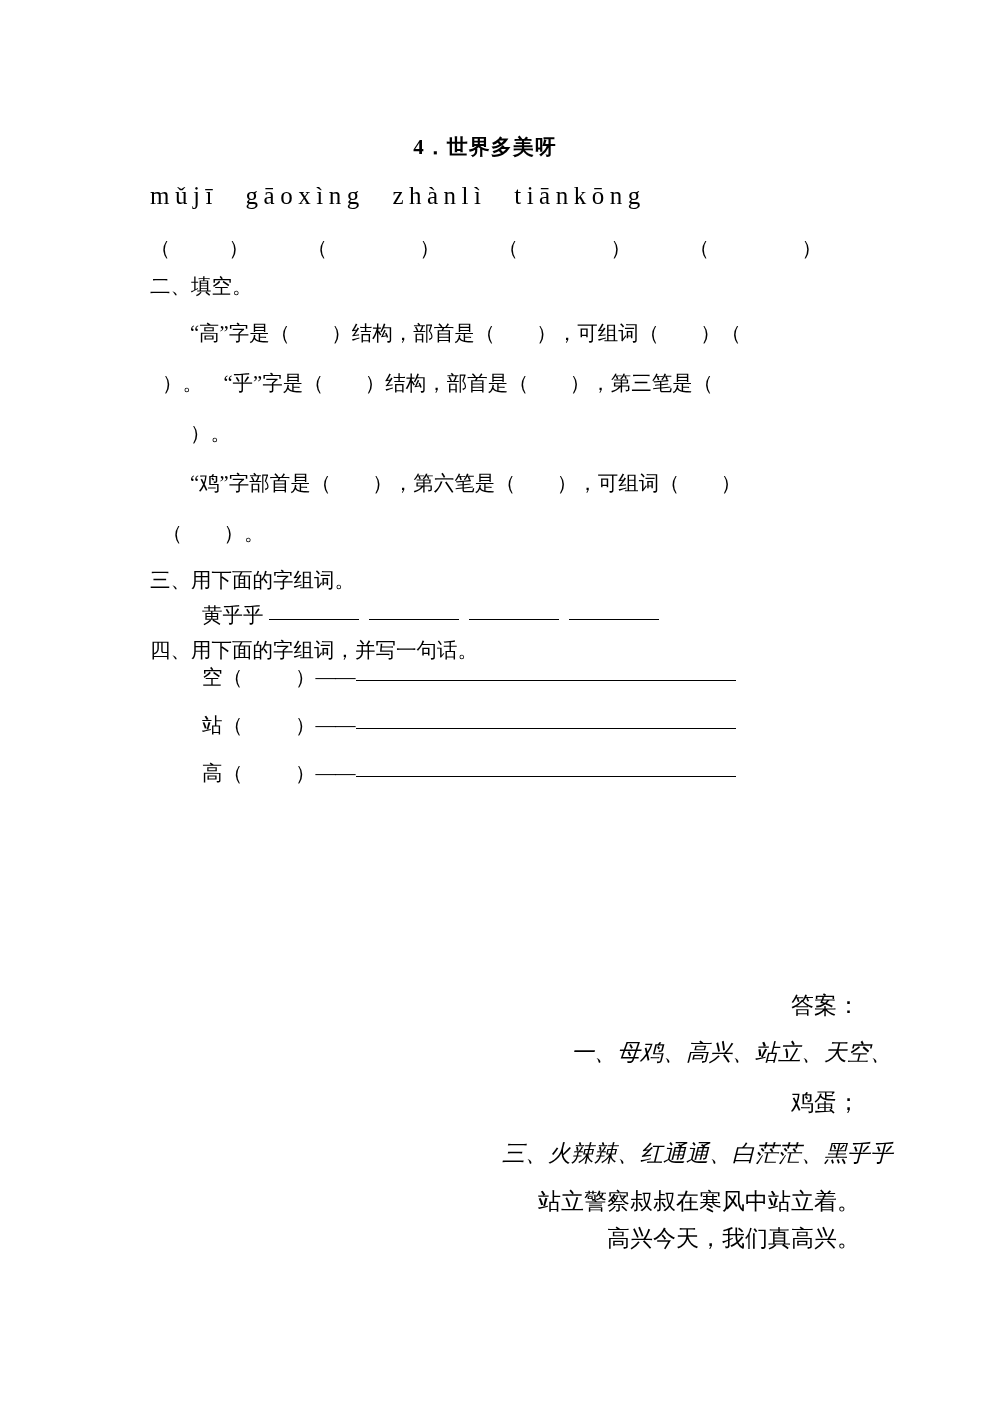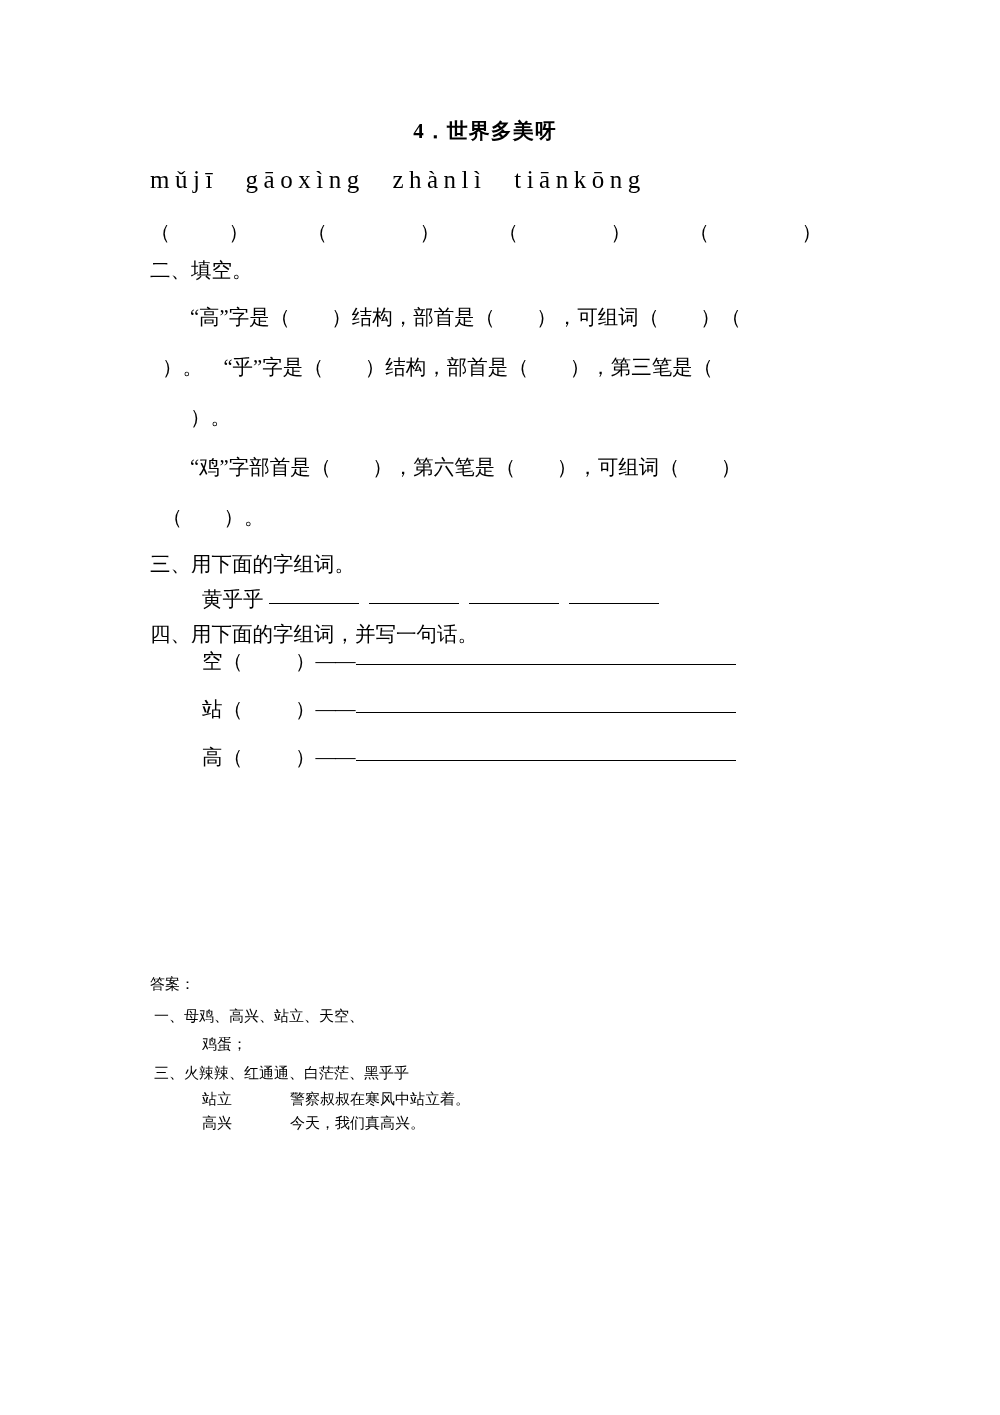--- a/index.html
+++ b/index.html
@@ -23,21 +23,21 @@
     height: 1415px;
     box-sizing: border-box;
     padding: 118px 140px 0 150px;
   }
   
   .doc-title {
     text-align: center;
     font-weight: bold;
     font-size: 21px;
     letter-spacing: 1px;
-    margin: 0 0 6px 0;
+    margin: 16px 0 6px 0;
     padding-right: 40px;
     line-height: 1.3;
   }
   
   .worksheet {
     font-size: 20.5px;
     line-height: 1.0;
   }
   .q-head {
     margin: 0;
@@ -107,31 +107,33 @@
     border-bottom: 1.6px solid #000;
     vertical-align: 3px;
     margin-left: 1px;
   }
   
   .spacer { height: 178px; }
 
   
   .answers {
     font-family: "Liberation Sans", "DejaVu Sans", sans-serif;
-    font-size: 15px;
+    font-size: 23px;
     line-height: 1.0;
+    text-align: right;
   }
   .ans-title {
     margin: 0 0 10px 0;
     line-height: 1.4;
   }
   .ans-row {
-    margin: 4px;
+    margin: 13px;
     line-height: 1.62;
     width: 730px;
+    font-style: italic;
   }
   .ans-cont {
     margin: 0;
     line-height: 1.62;
     padding-left: 52px;
   }
   .ans-four-cont {
     margin: 0;
     line-height: 1.62;
     padding-left: 52px;

